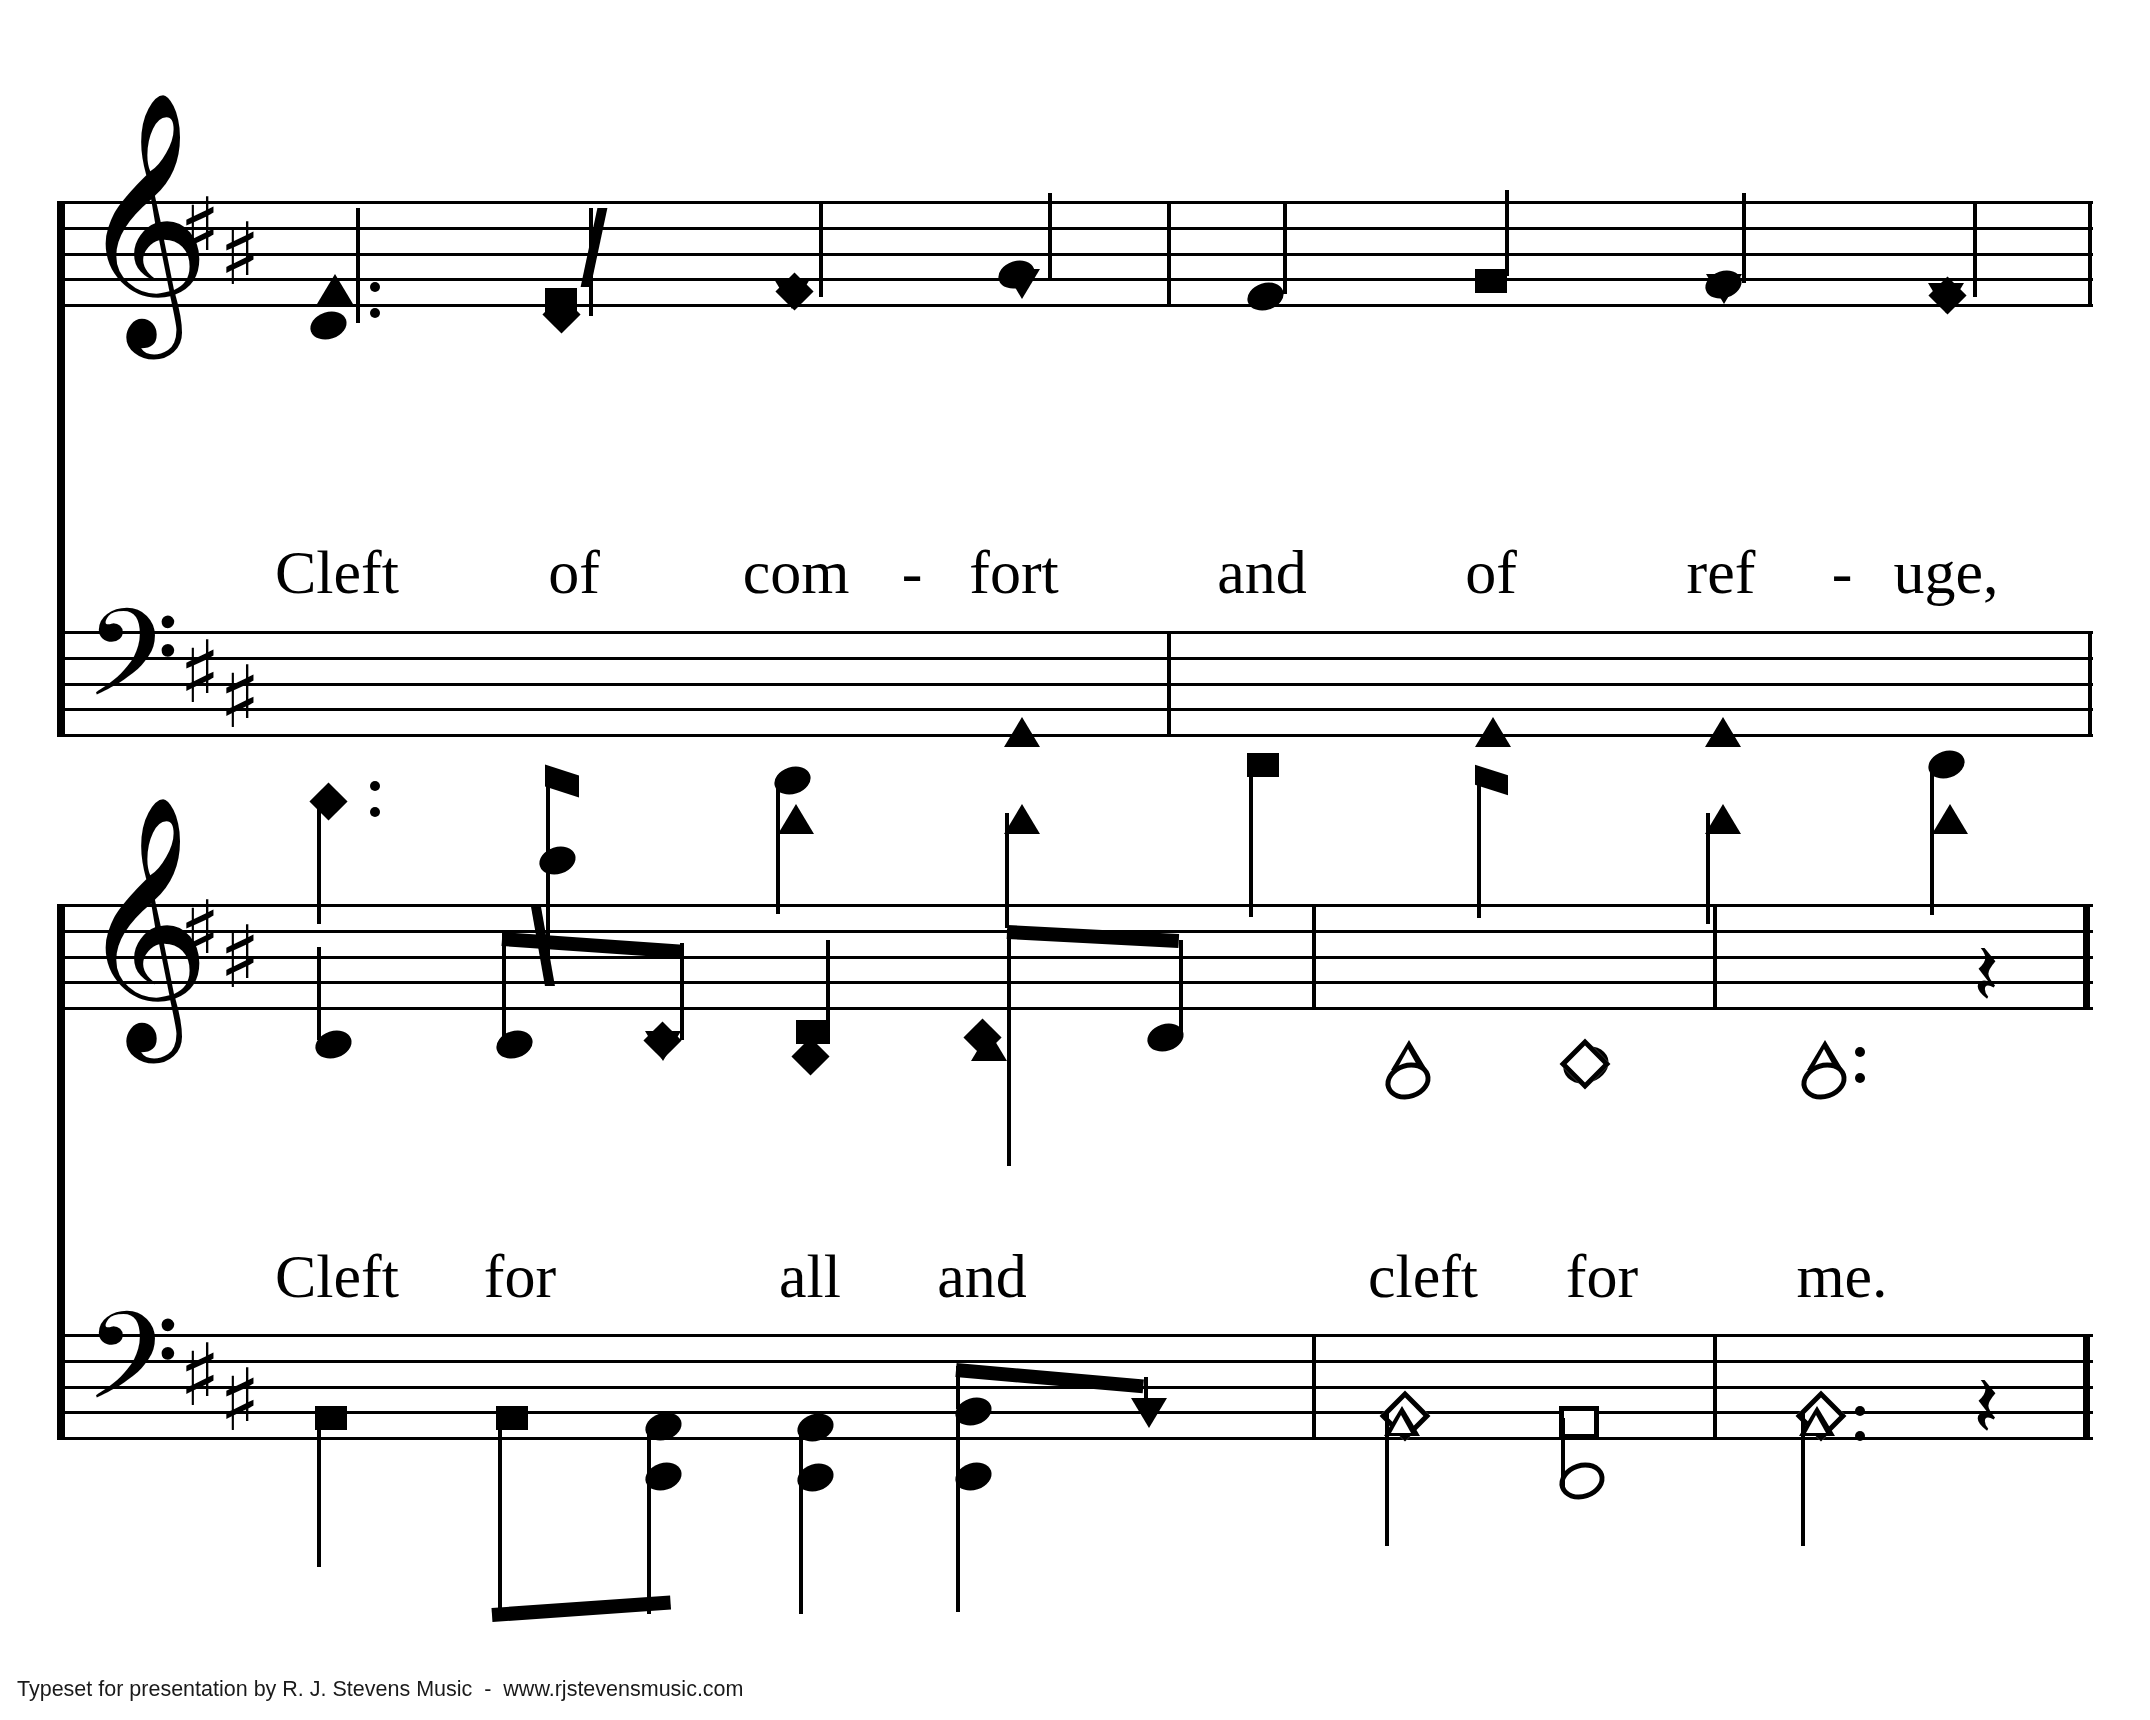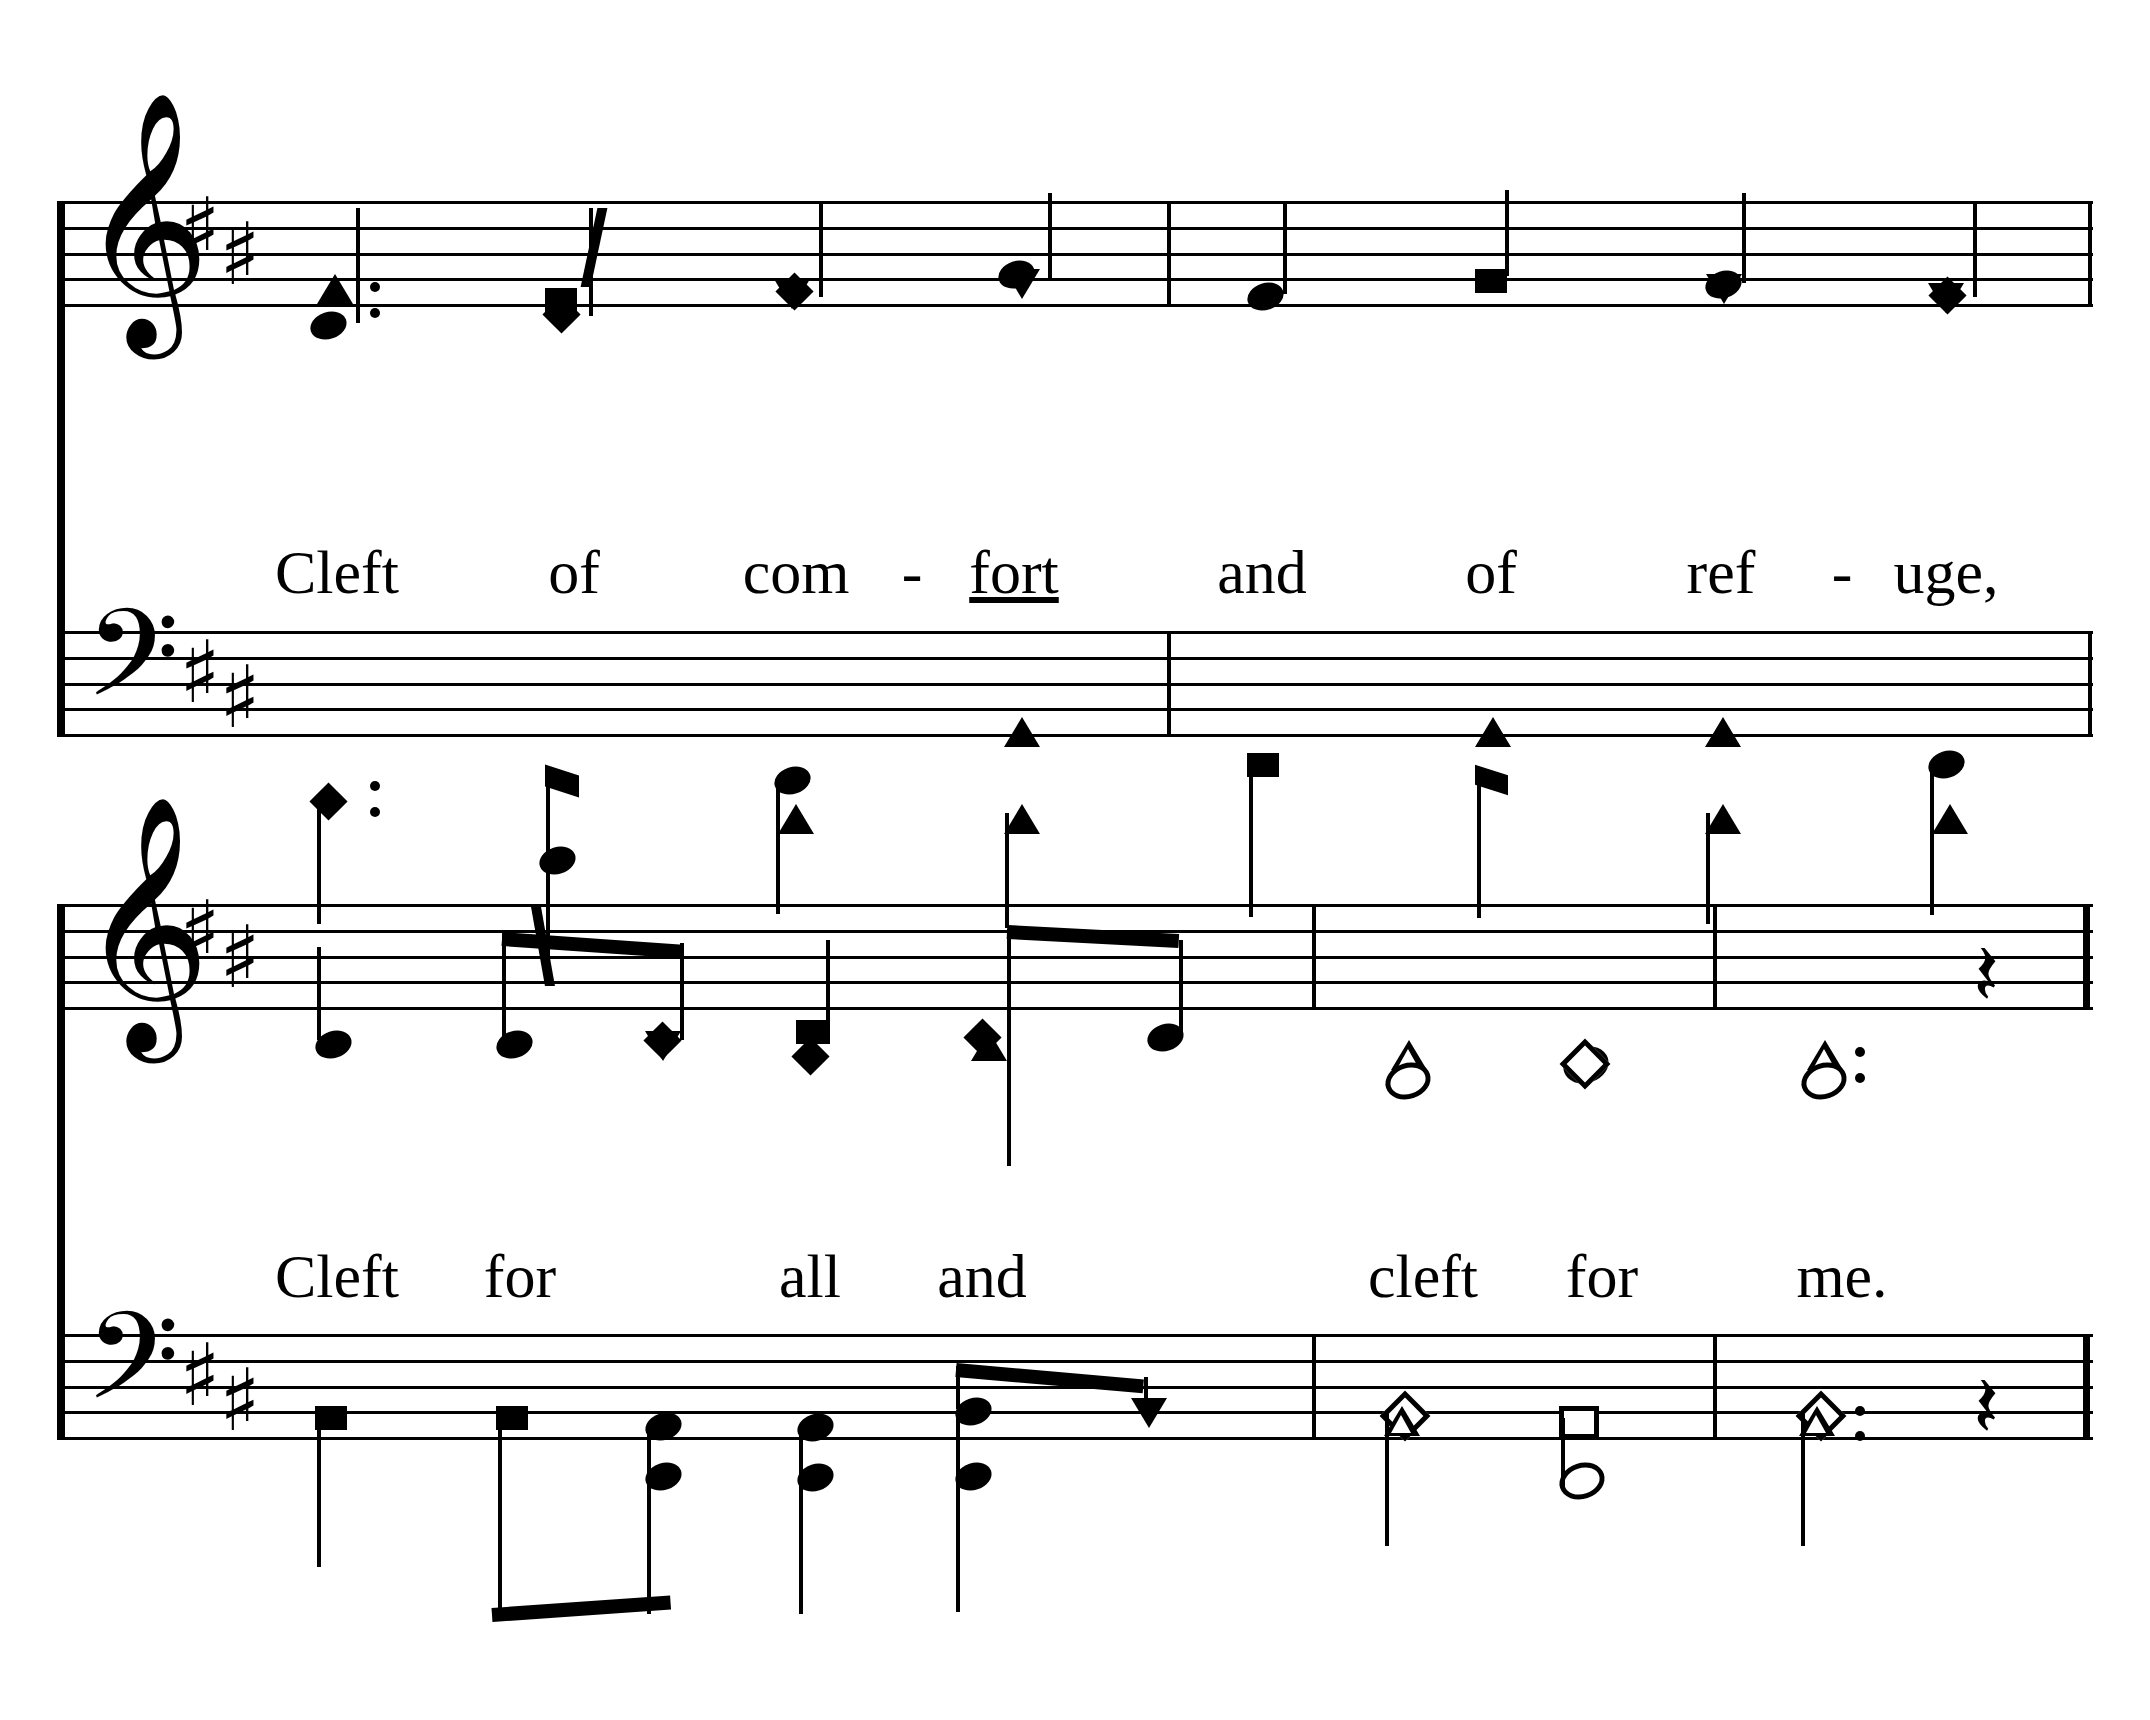--- a/index.html
+++ b/index.html
@@ -282,21 +282,21 @@
     <div class="stem" style="left:1742px; top:57px; height:90px;"></div>
 
     <div class="nh tri-down" style="left:1928px; top:147px;"></div>
     <div class="nh diamond" style="left:1934px; top:146px;"></div>
     <div class="stem" style="left:1973px; top:68px; height:93px;"></div>
 
     <div class="lyric" style="left:337px; top:401px;">Cleft</div>
     <div class="lyric" style="left:574px; top:401px;">of</div>
     <div class="lyric" style="left:796px; top:401px;">com</div>
     <div class="hyphen" style="left:912px; top:401px;">-</div>
-    <div class="lyric" style="left:1014px; top:401px;text-decoration:underline;">fort</div>
+    <div class="lyric" style="left:1014px; top:401px;">fort</div>
     <div class="lyric" style="left:1262px; top:401px;">and</div>
     <div class="lyric" style="left:1491px; top:401px;">of</div>
     <div class="lyric" style="left:1721px; top:401px;font-family:Liberation Serif, serif;">ref</div>
     <div class="hyphen" style="left:1842px; top:401px;">-</div>
     <div class="lyric" style="left:1946px; top:401px;">uge,</div>
 
     <div class="nh diamond" style="left:315px; top:652px;"></div>
     <div class="stem" style="left:317px; top:663px; height:125px;"></div>
     <div class="dot" style="left:370px; top:645px;"></div>
     <div class="dot" style="left:370px; top:671px;"></div>
@@ -444,14 +444,15 @@
 
     <div class="nh diamond-open" style="left:1803px; top:566px;"></div>
     <div class="nh tri-up-open" style="left:1799px; top:574px;"></div>
     <div class="stem" style="left:1801px; top:581px; height:133px;"></div>
     <div class="dot" style="left:1855px; top:574px;"></div>
     <div class="dot" style="left:1855px; top:599px;"></div>
 
     <div class="rest" style="left:1973px; top:532px;">𝄽</div>
   </div>
 
+  <div class="footer">Typeset for presentation by R. J. Stevens Music  -  www.rjstevensmusic.com</div>
 </div>
 
 
 </body></html>

